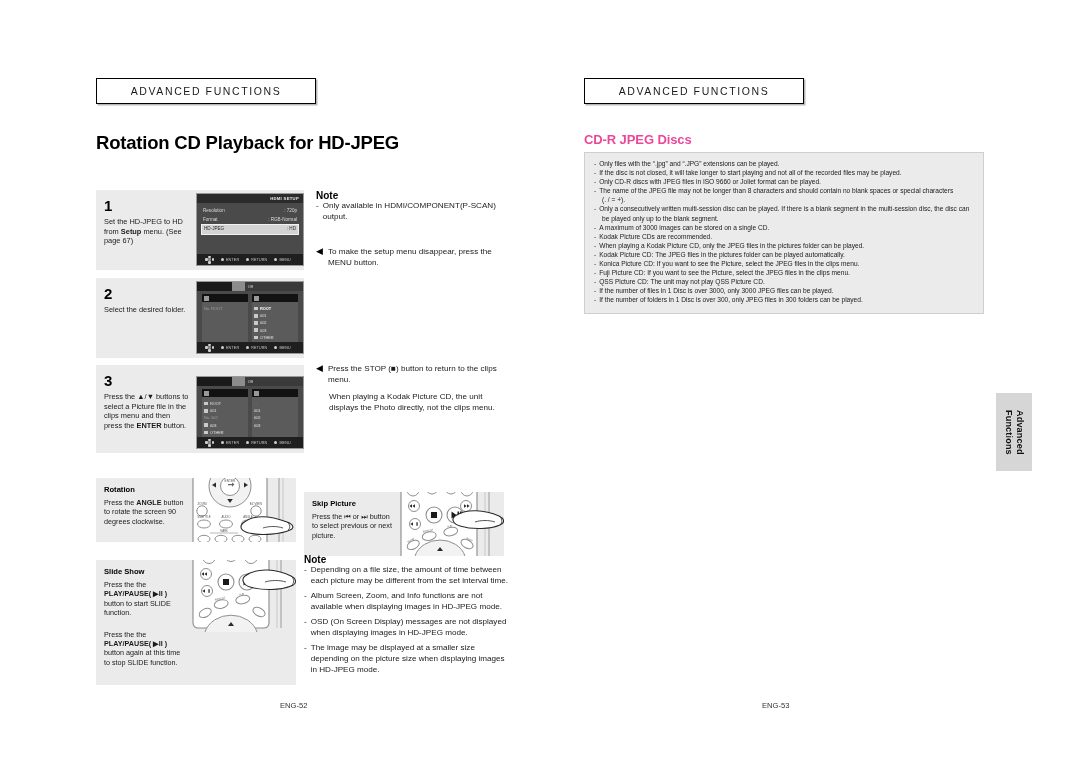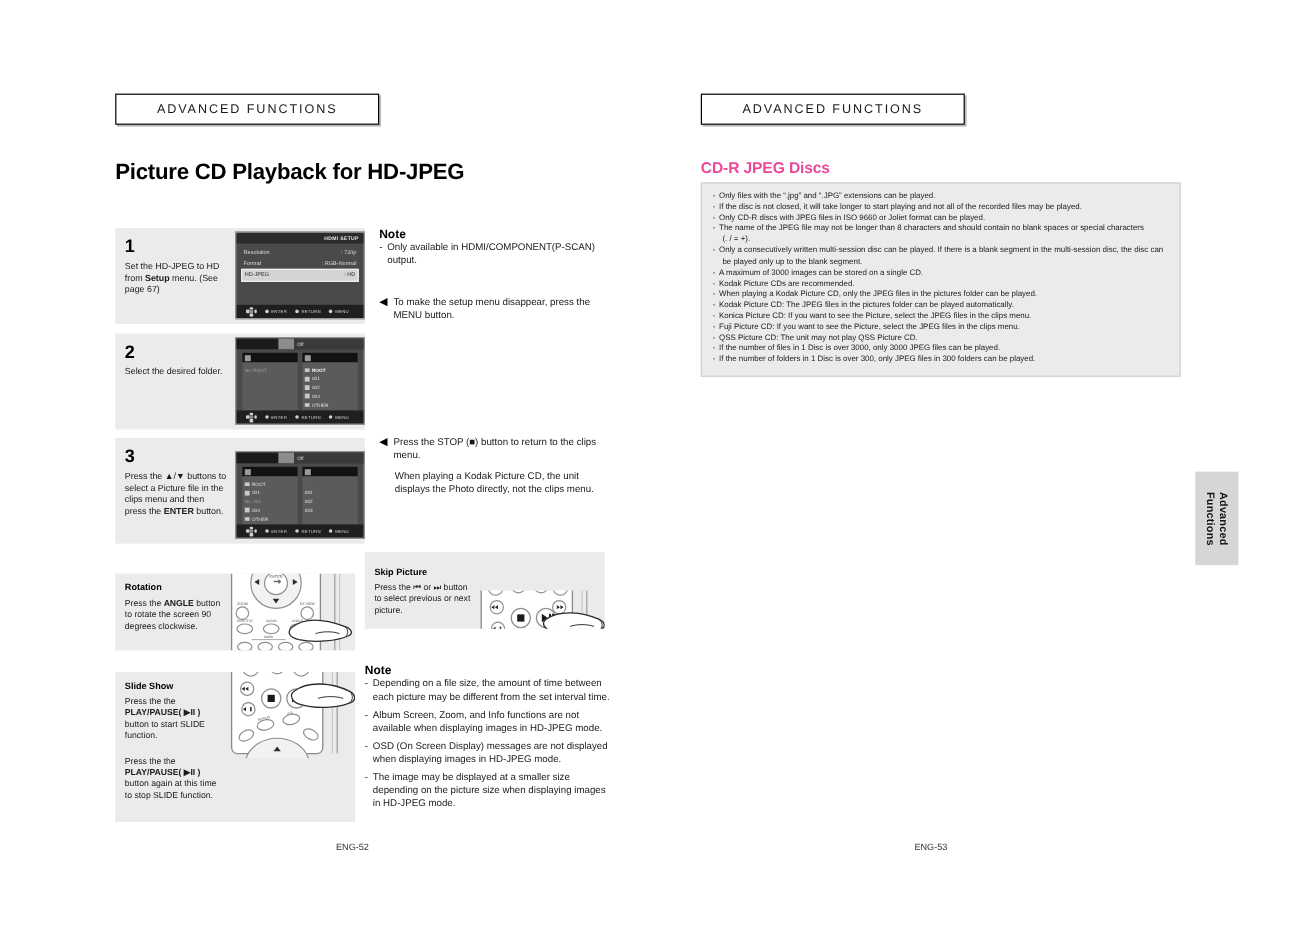--- a/index.html
+++ b/index.html
@@ -249,21 +249,21 @@
 <body>
 
 <div class="spread">
 
   <div class="page page-left">
 
     <div class="section-header sh-left">
       <span class="sh-text">Advanced Functions</span>
     </div>
 
-    <div class="title-main">Picture CD Playback for HD-JPEG</div>
+    <div class="title-main">Rotation CD Playback for HD-JPEG</div>
 
 
     <div class="step-block" style="left:96px; top:190px; width:208px; height:80px;">
       <div class="step-text">
         <div class="step-num">1</div>
         <div class="step-desc"><span>Set the HD-JPEG to HD from </span><b>Setup</b><span> menu. (See page 67)</span></div>
       </div>
     </div>
     <div class="tv" style="left:196px; top:193px; width:108px; height:73px;">
       <div class="tv-bar-top">
@@ -518,21 +518,21 @@
           <ellipse cx="30" cy="61" rx="6" ry="3.7" fill="#fff" stroke="#8f8f8f" stroke-width="1"></ellipse>
           <ellipse cx="47" cy="61" rx="6" ry="3.7" fill="#fff" stroke="#8f8f8f" stroke-width="1"></ellipse>
           <ellipse cx="64" cy="61" rx="6" ry="3.7" fill="#fff" stroke="#8f8f8f" stroke-width="1"></ellipse>
           <path d="M52 45 C63 36, 80 38, 96 44 C102 46, 104 50, 99 52 C90 56, 72 58, 58 55 C50 53, 48 49, 52 45 Z" fill="#fff" stroke="#2b2b2b" stroke-width="1.1"></path>
           <path d="M72 50 C78 48, 86 48, 92 50" fill="none" stroke="#2b2b2b" stroke-width=".8"></path>
           <path d="M96 44 C99 46, 100 50, 97 52" fill="none" stroke="#2b2b2b" stroke-width=".8"></path>
         </svg>
       </div>
     </div>
 
-    <div class="feat" style="left:304px; top:460px; width:200px; height:64px;align-items:center;">
+    <div class="feat" style="left:304px; top:492px; width:200px; height:64px;">
       <div class="feat-text" style="width:95px;">
         <div class="feat-title">Skip Picture</div>
         <div class="feat-desc">Press the ⏮ or ⏭ button to select previous or next picture.</div>
       </div>
       <div class="remote-wrap">
         <svg class="remote-svg" width="105" height="64" viewBox="0 0 105 64">
           <rect x="2" y="-10" width="76" height="80" rx="5" fill="#fff" stroke="#8a8a8a" stroke-width="1.1"></rect>
           <line x1="86" y1="-10" x2="86" y2="70" stroke="#c8c8c8" stroke-width="1"></line>
           <line x1="90" y1="-10" x2="90" y2="70" stroke="#9b9b9b" stroke-width="1"></line>
           <circle cx="14" cy="-2" r="6" fill="#fff" stroke="#8f8f8f" stroke-width="1"></circle>

